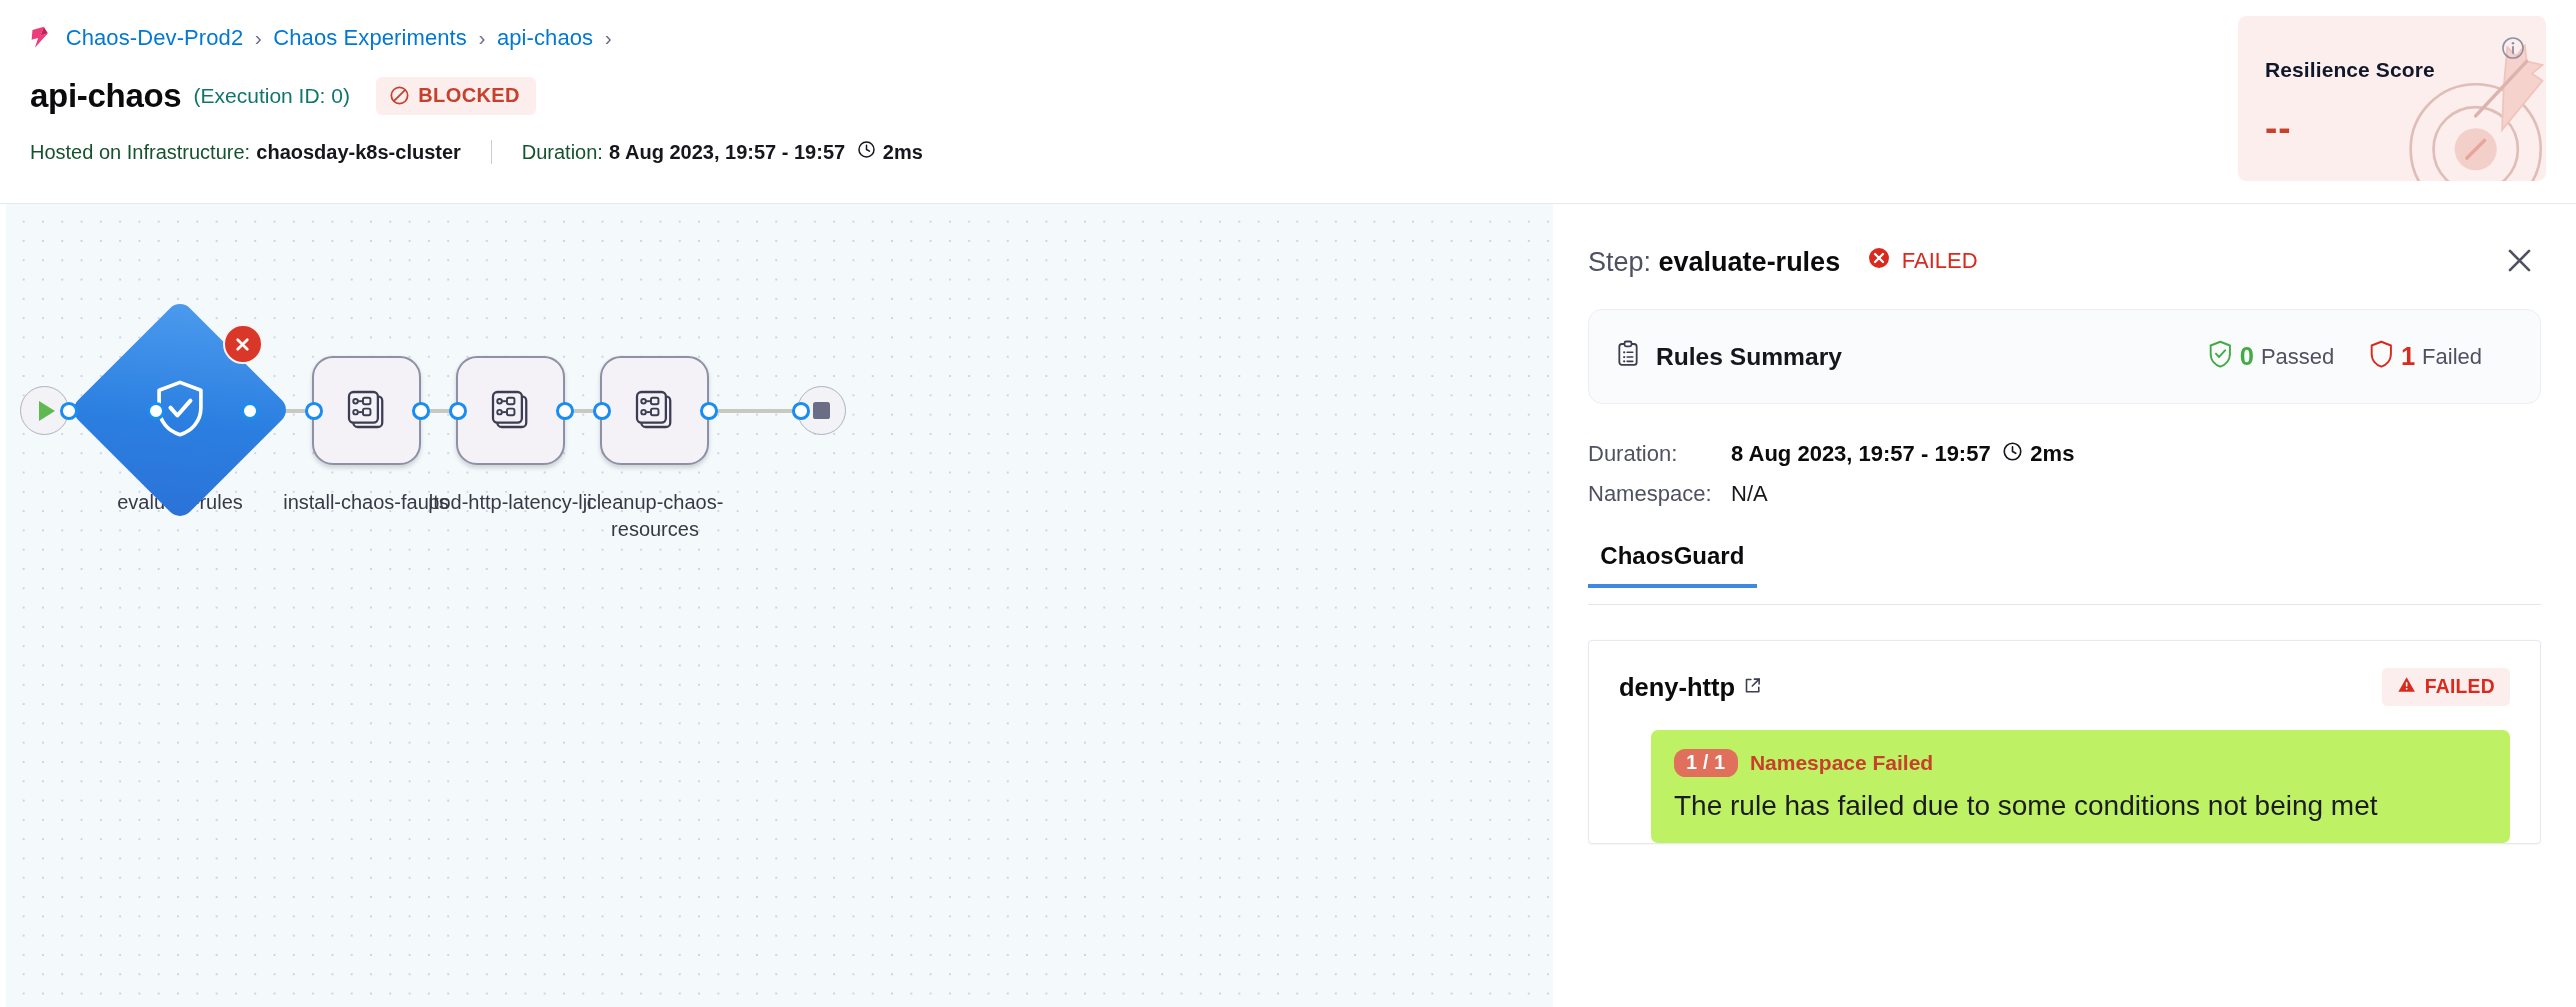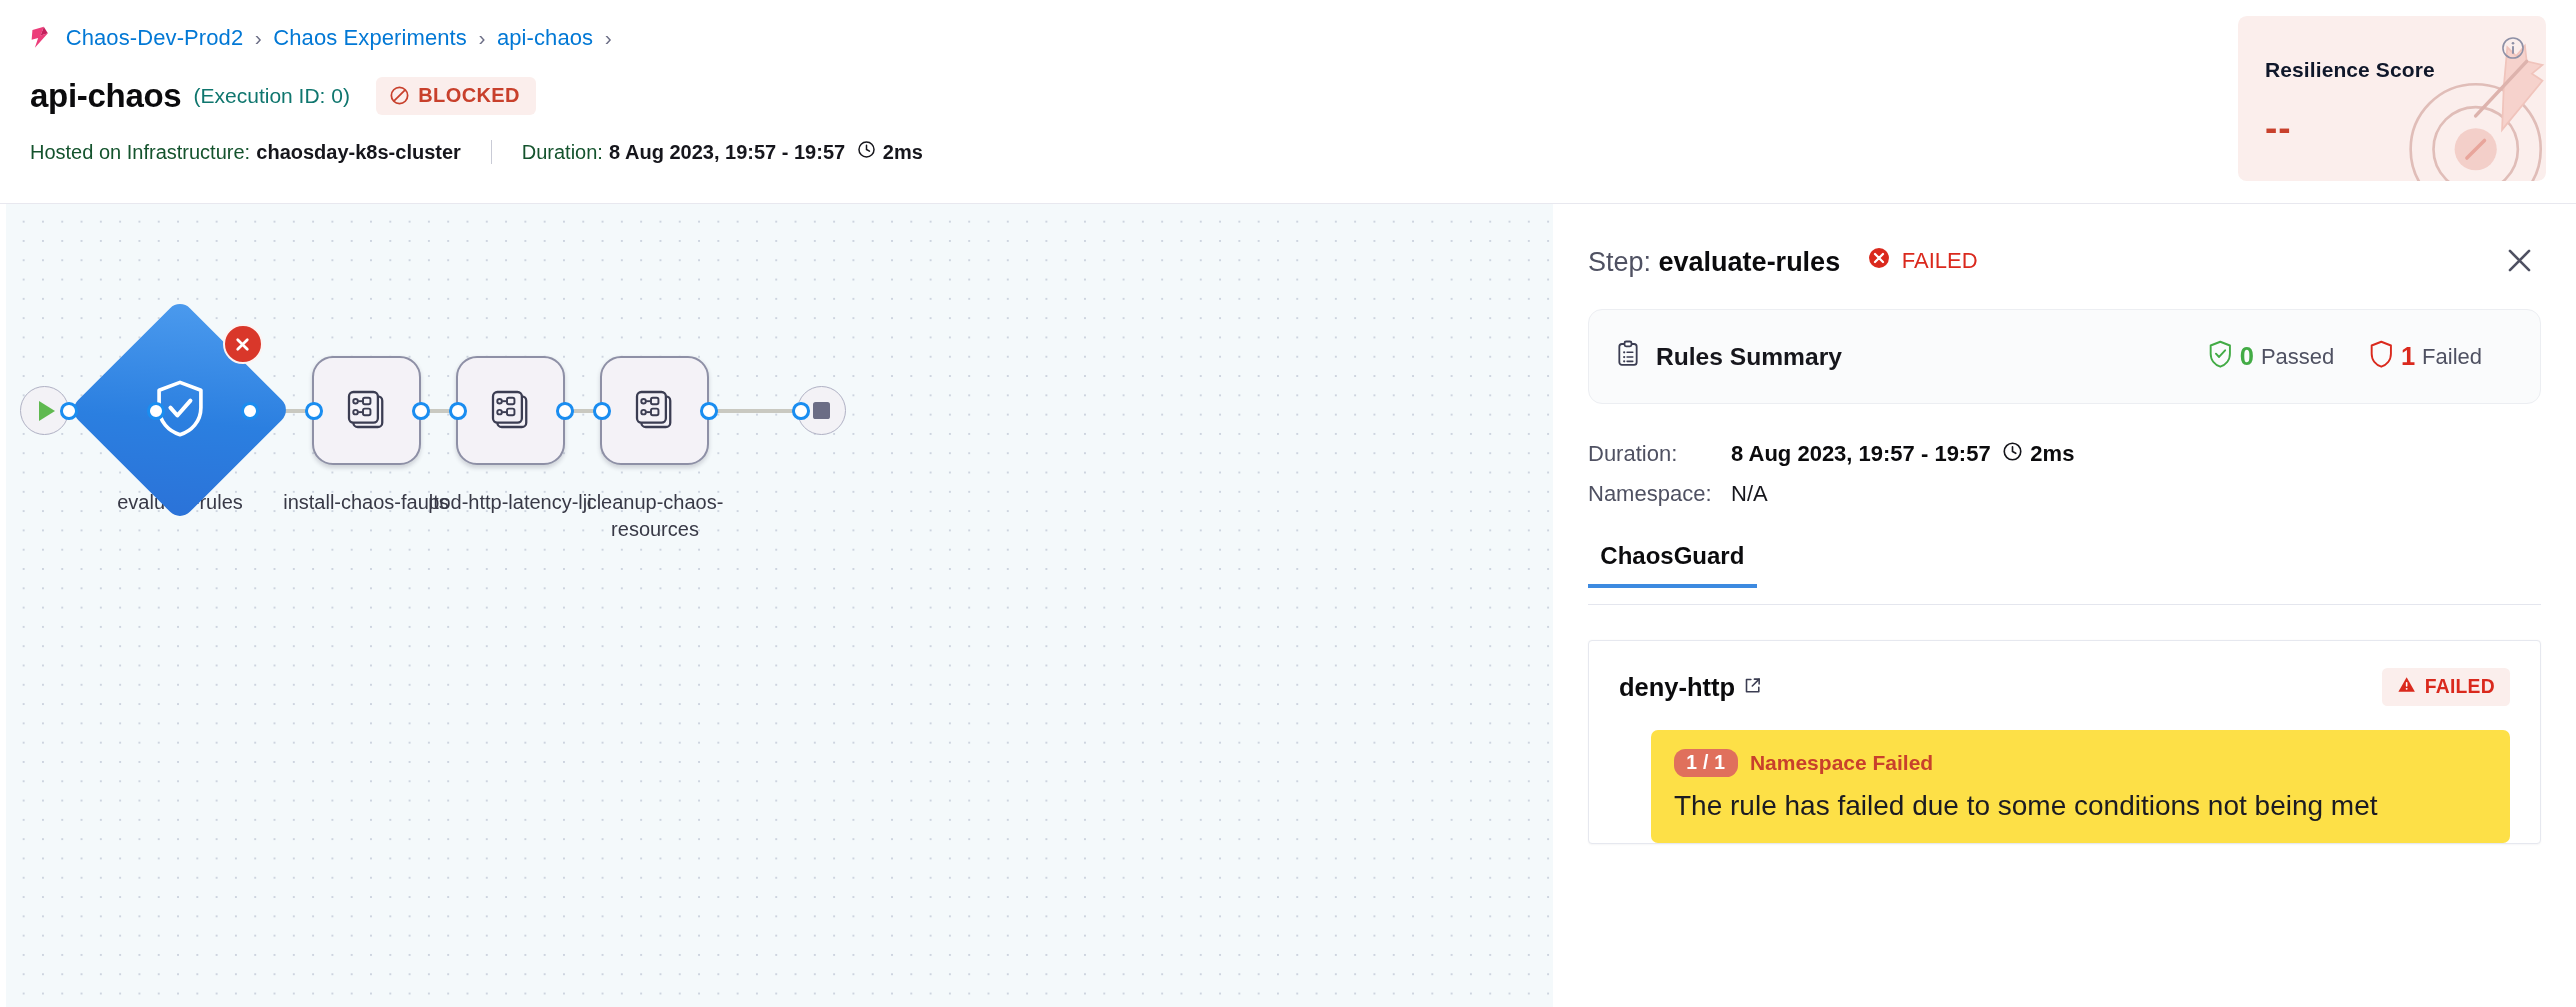--- a/index.html
+++ b/index.html
@@ -397,21 +397,21 @@
     color: #da291d;
     border-radius: 5.3px;
     padding: 7px 15px;
     font-size: 19.3px;
     font-weight: bold;
     letter-spacing: 0.3px;
   }
 
   .cond-box {
     margin: 23px 0 0 32px;
-    background: #fde047;
+    background: #bef264;
     border-radius: 7px;
     padding: 19.3px 23px 21px 23px;
   }
   .cond-head {
     display: flex;
     align-items: center;
     gap: 12.3px;
   }
   .cond-pill {
     background: #e0705c;

